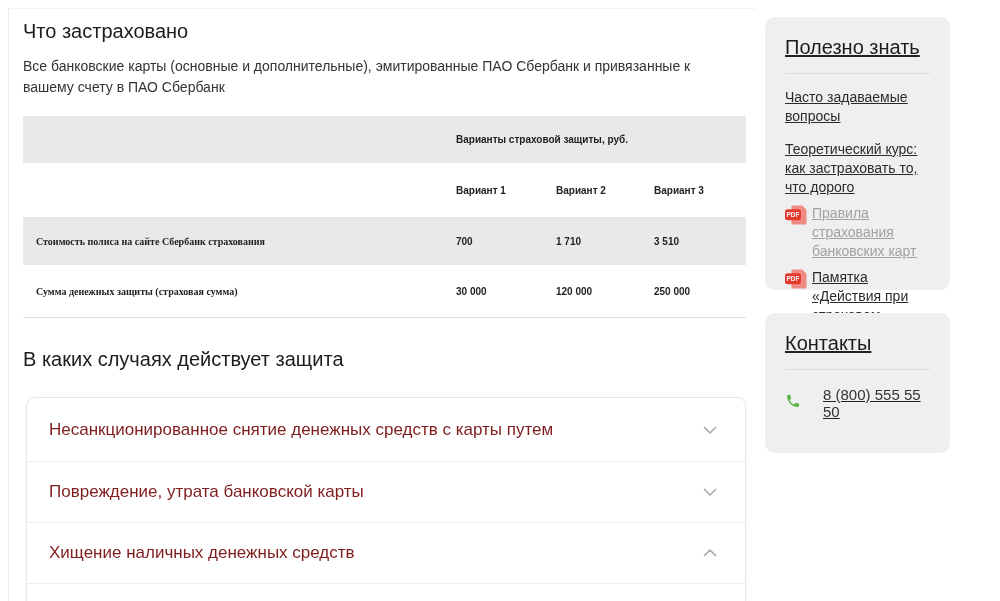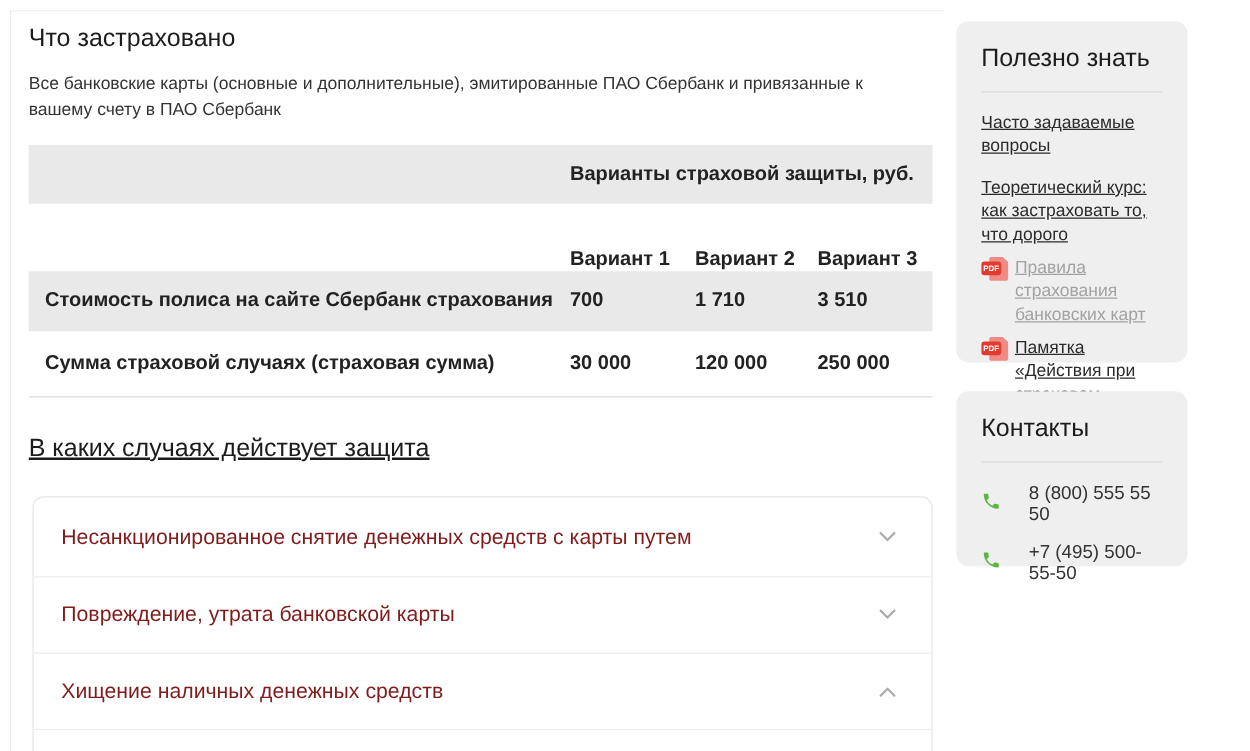--- a/index.html
+++ b/index.html
@@ -32,44 +32,43 @@
     margin: 11px 14px 0;
     width: 716px;
     font-size: 14px;
     line-height: 21px;
     color: #333;
   }
   
   .table {
     margin: 18px 0 12px 14px;
     width: 723px;
-    font-size: 16px;
+    font-size: 10px;
     font-weight: bold;
     color: #222;
     border-bottom: 1px solid #dcdcdc;
   }
   .t-row { display: flex; align-items: center; }
   .t-row.gray { background: #e9e9e9; }
   .row-group  { height: 47px; }
-  .row-cols   { height: 54px; align-items: flex-end; }
+  .row-cols   { height: 54px; }
   .row-data1  { height: 48px; }
   .row-data2  { height: 52px; }
-  .c-label { width: 433px; padding-left: 13px; }
+  .c-label { width: 433px; padding-left: 13px; font-family: Liberation Serif, serif; }
   .c-val   { width: 100px; }
   .c-val2  { width: 98px; }
   .c-val3  { flex: 1; }
   .group-text { flex: 1; }
   
   .section2-title {
     margin: 27px 0 0 14px;
     font-size: 20px;
     font-weight: 400;
     color: #1c1c1c;
     line-height: 28px;
-    text-decoration: underline;
   }
   .accordion {
     margin: 24px 0 0 17px;
     width: 720px;
     height: 212px;
     background: #fff;
     border: 1px solid #e8e8e8;
     border-radius: 9px;
     box-shadow: 0 1px 3px rgba(0,0,0,0.04);
     overflow: hidden;
@@ -91,20 +90,21 @@
   .chev { flex: 0 0 auto; margin-left: 12px; }
   .chev.up { transform: rotate(180deg); }
   
   .side-card {
     position: absolute;
     left: 765px;
     width: 185px;
     background: #efefef;
     border-radius: 10px;
     padding: 17px 20px 16px;
+    text-decoration: underline;
   }
   .card-useful  { top: 17px;  height: 273px; }
   .card-contacts{ top: 313px; height: 140px; }
   .side-title {
     margin: 0;
     font-size: 20px;
     font-weight: 400;
     color: #1c1c1c;
     line-height: 26px;
   }
@@ -169,21 +169,21 @@
       <div class="c-val2">Вариант 2</div>
       <div class="c-val3">Вариант 3</div>
     </div>
     <div class="t-row gray row-data1">
       <div class="c-label">Стоимость полиса на сайте Сбербанк страхования</div>
       <div class="c-val">700</div>
       <div class="c-val2">1 710</div>
       <div class="c-val3">3 510</div>
     </div>
     <div class="t-row row-data2">
-      <div class="c-label">Сумма страховой случаях (страховая сумма)</div>
+      <div class="c-label">Сумма денежных защиты (страховая сумма)</div>
       <div class="c-val">30 000</div>
       <div class="c-val2">120 000</div>
       <div class="c-val3">250 000</div>
     </div>
   </div>
 
   <h2 class="section2-title">В каких случаях действует защита</h2>
 
   <div class="accordion">
     <div class="acc-item">
@@ -249,23 +249,15 @@
     <h3 class="side-title">Контакты</h3>
     <hr class="side-divider">
     <div class="phone-row">
       <span>
         <svg width="16" height="16" viewBox="0 0 24 24">
             <path d="M6.62 10.79c1.44 2.83 3.76 5.14 6.59 6.59l2.2-2.2c.27-.27.67-.36 1.02-.24 1.12.37 2.33.57 3.57.57.55 0 1 .45 1 1V20c0 .55-.45 1-1 1-9.39 0-17-7.61-17-17 0-.55.45-1 1-1h3.5c.55 0 1 .45 1 1 0 1.25.2 2.45.57 3.57.11.35.03.74-.25 1.02l-2.2 2.2z" fill="#5cb646"></path>
           </svg>
       </span>
       <span class="phone-num">8 (800) 555 55 50</span>
     </div>
-    <div class="phone-row">
-      <span>
-        <svg width="16" height="16" viewBox="0 0 24 24">
-            <path d="M6.62 10.79c1.44 2.83 3.76 5.14 6.59 6.59l2.2-2.2c.27-.27.67-.36 1.02-.24 1.12.37 2.33.57 3.57.57.55 0 1 .45 1 1V20c0 .55-.45 1-1 1-9.39 0-17-7.61-17-17 0-.55.45-1 1-1h3.5c.55 0 1 .45 1 1 0 1.25.2 2.45.57 3.57.11.35.03.74-.25 1.02l-2.2 2.2z" fill="#5cb646"></path>
-          </svg>
-      </span>
-      <span class="phone-num">+7 (495) 500-55-50</span>
-    </div>
   </div>
 
 </aside>
 
 </body></html>

